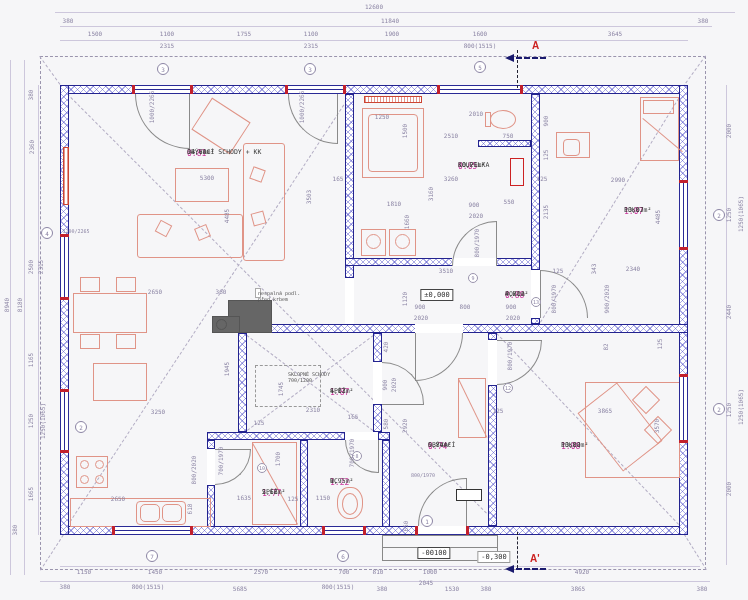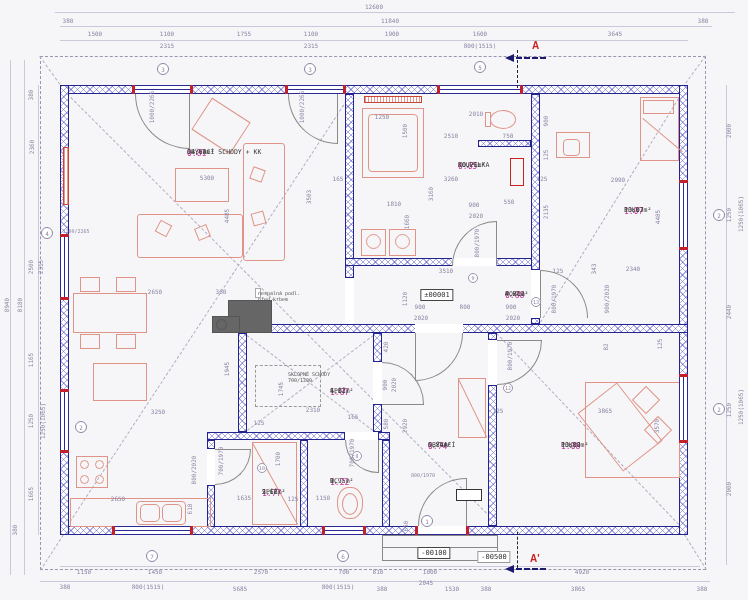--- a/index.html
+++ b/index.html
@@ -268,23 +268,23 @@
     <span class="room-id">1.77</span>
     <span class="room-name">SPÍŽ</span>
     <span class="room-area">2,66m²</span>
   </div>
   <div class="room-label" style="left:330px;top:478px">
     <span class="room-id">1.22</span>
     <span class="room-name">WC</span>
     <span class="room-area">1,95m²</span>
   </div>
 
-  <div class="elev" style="left:437px;top:295px">±00001</div>
+  <div class="elev" style="left:437px;top:295px">±0,000</div>
   <div class="elev" style="left:434px;top:553px">-00100</div>
-  <div class="elev lite" style="left:494px;top:557px">-00500</div>
+  <div class="elev lite" style="left:494px;top:557px">-0,300</div>
 
   <div class="secarrow" style="left:505px;top:54px"></div>
   <div class="secdash" style="left:516px;top:57px;width:30px"></div>
   <div class="secline" style="left:517px;top:50px;height:38px"></div>
   <div class="secA" style="left:532px;top:40px">A</div>
   <div class="secarrow" style="left:505px;top:565px"></div>
   <div class="secdash" style="left:516px;top:568px;width:30px"></div>
   <div class="secline" style="left:517px;top:532px;height:36px"></div>
   <div class="secA" style="left:530px;top:553px">A'</div>
 

